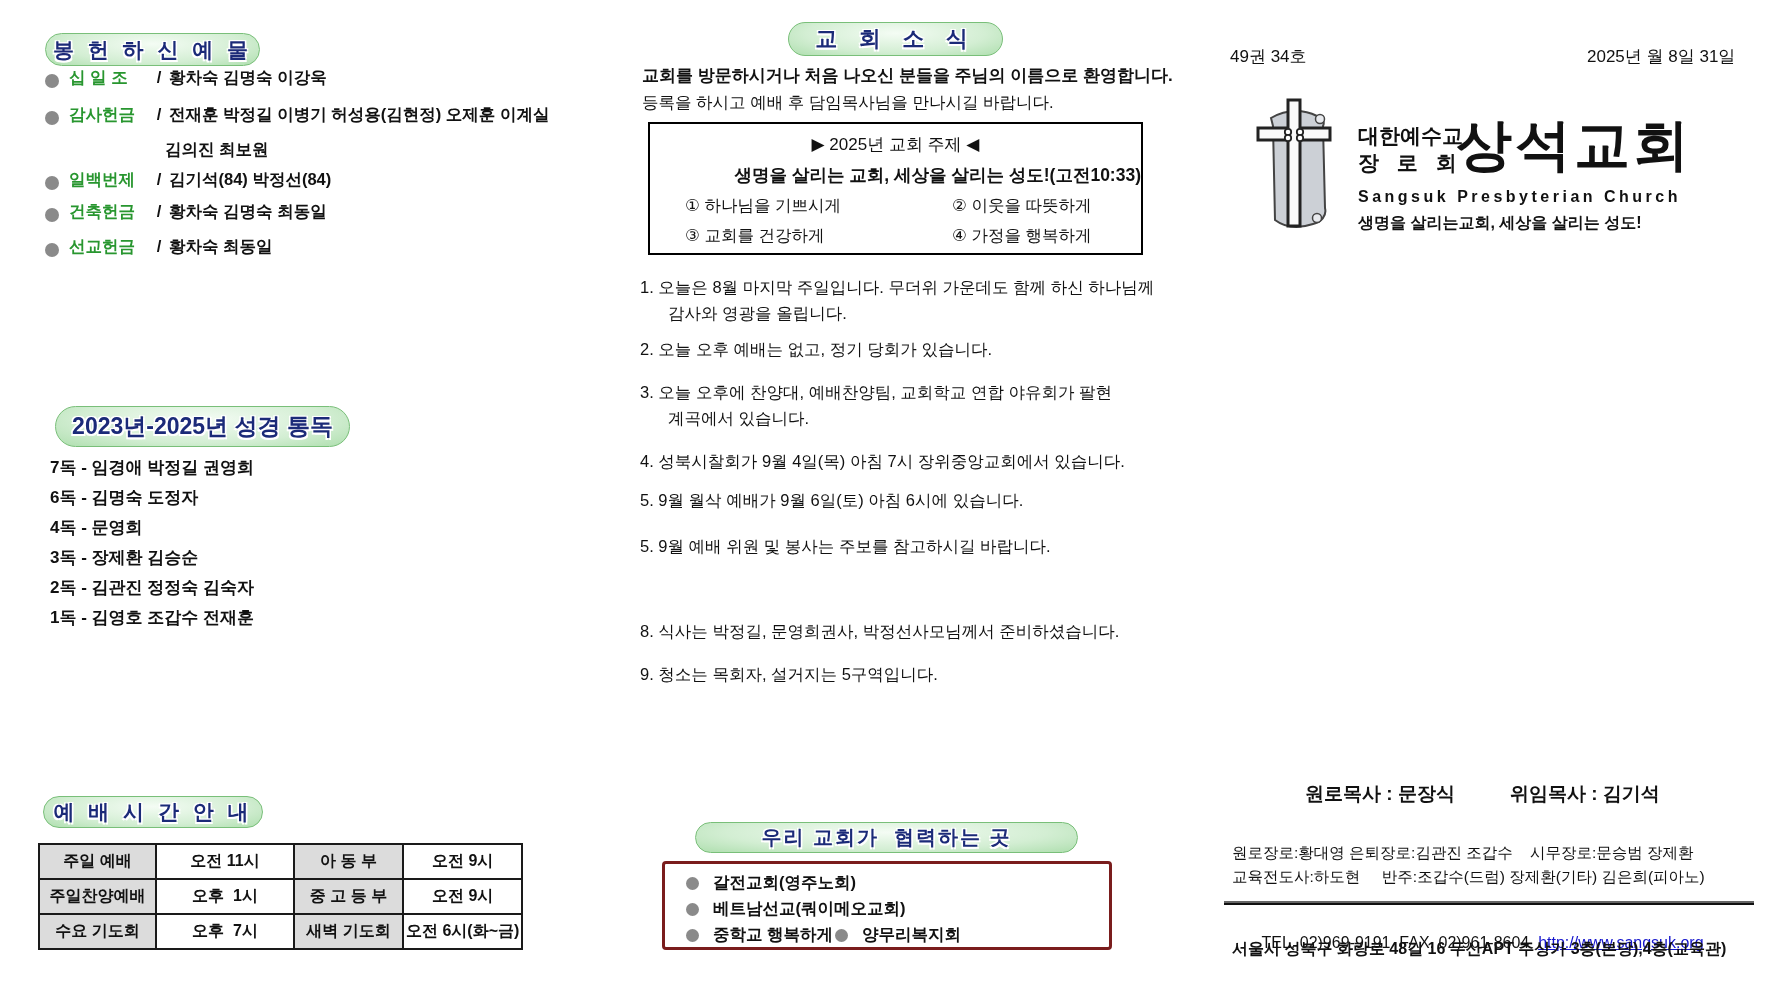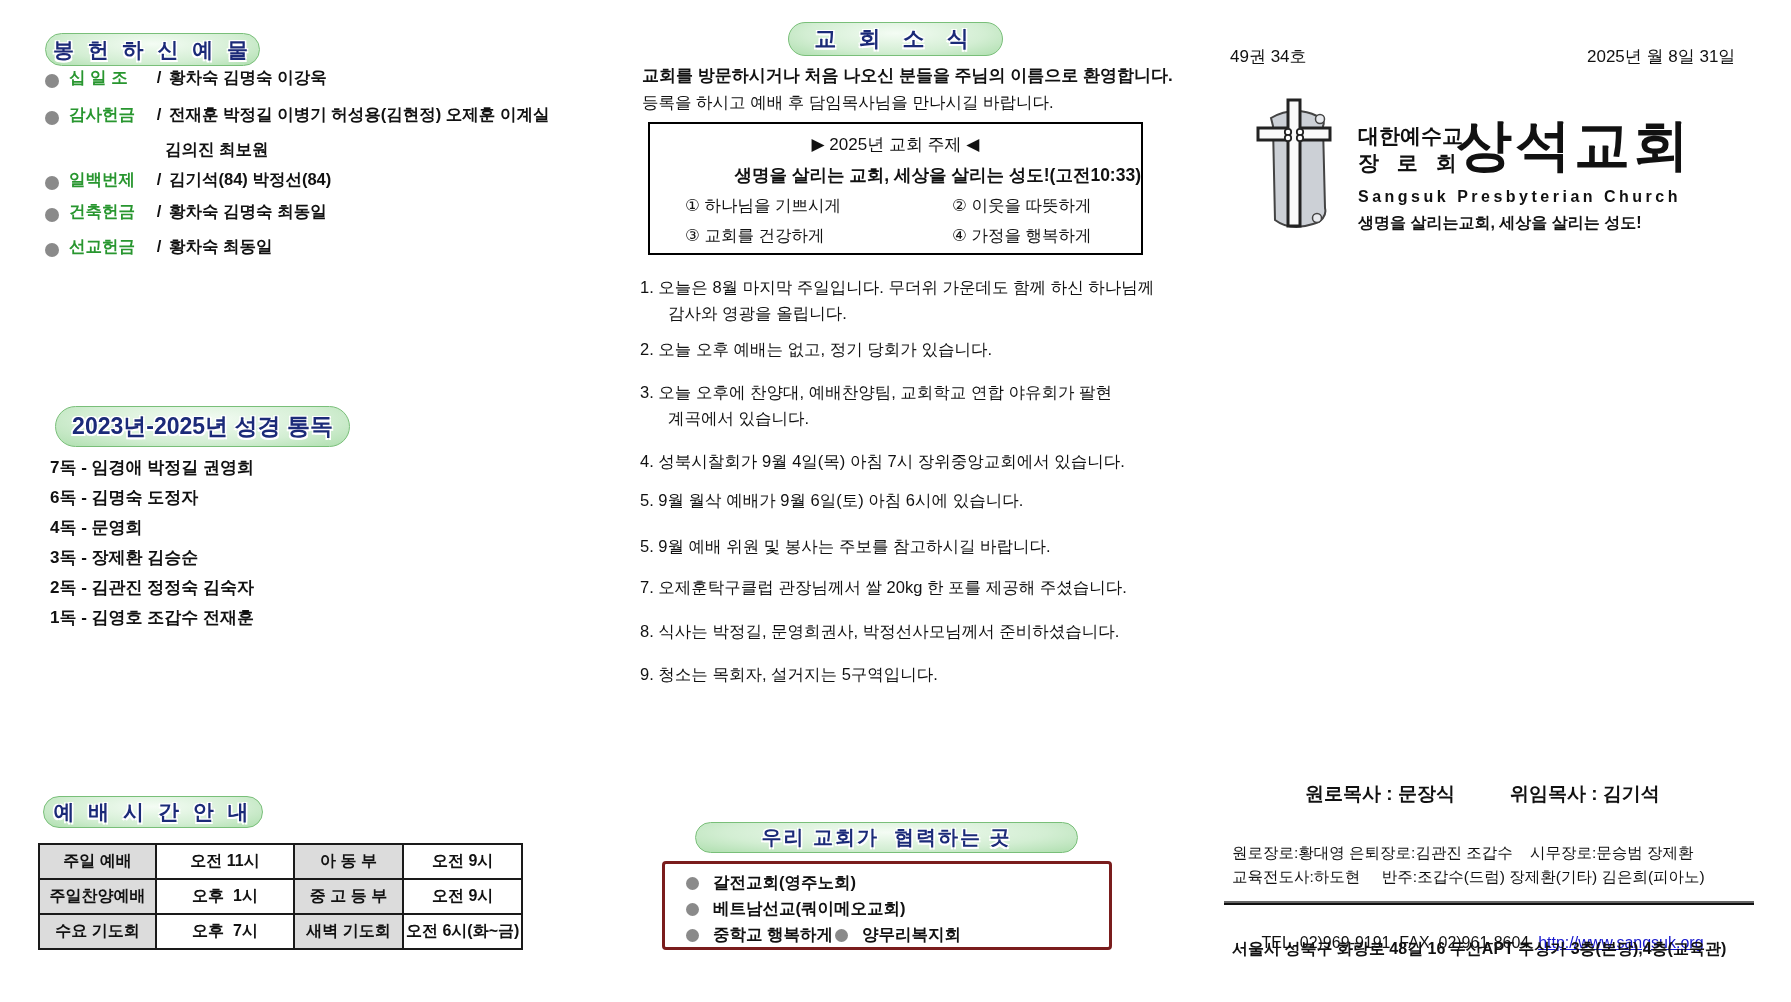--- a/index.html
+++ b/index.html
@@ -145,21 +145,21 @@
     </tr>
     <tr>
       <td class="hd">수요 기도회</td>
       <td>오후  7시</td>
       <td class="hd">새벽 기도회</td>
       <td>오전 6시(화~금)</td>
     </tr>
   </tbody>
     </table>
 
-  <div class="badge" style="left:788px; top:22px; width:215px; height:34px; font-size:22px; letter-spacing:8px;">
+  <div class="badge" style="left:788px; top:22px; width:215px; height:34px; font-size:22px; letter-spacing:8px;font-family:Liberation Serif, serif;">
     <span>교 회 소 식</span>
   </div>
 
   <div class="welcome1">교회를 방문하시거나 처음 나오신 분들을 주님의 이름으로 환영합니다.</div>
   <div class="welcome2">등록을 하시고 예배 후 담임목사님을 만나시길 바랍니다.</div>
 
   <div class="theme-box">
     <div class="theme-head">▶ 2025년 교회 주제 ◀</div>
     <div class="theme-slogan">생명을 살리는 교회, 세상을 살리는 성도!(고전10:33)</div>
     <span class="goal" style="left:35px; top:71px;">① 하나님을 기쁘시게</span>
@@ -180,23 +180,20 @@
     <div class="cont">계곡에서 있습니다.</div>
   </div>
   <div class="news-item" style="top:451px">
     <div>4. 성북시찰회가 9월 4일(목) 아침 7시 장위중앙교회에서 있습니다.</div>
   </div>
   <div class="news-item" style="top:490px">
     <div>5. 9월 월삭 예배가 9월 6일(토) 아침 6시에 있습니다.</div>
   </div>
   <div class="news-item" style="top:536px">
     <div>5. 9월 예배 위원 및 봉사는 주보를 참고하시길 바랍니다.</div>
-  </div>
-  <div class="news-item" style="top:577px">
-    <div>7. 오제훈탁구클럽 관장님께서 쌀 20kg 한 포를 제공해 주셨습니다.</div>
   </div>
   <div class="news-item" style="top:621px">
     <div>8. 식사는 박정길, 문영희권사, 박정선사모님께서 준비하셨습니다.</div>
   </div>
   <div class="news-item" style="top:664px">
     <div>9. 청소는 목회자, 설거지는 5구역입니다.</div>
   </div>
 
   <div class="badge pre" style="left:695px; top:822px; width:383px; height:31px; font-size:20px; letter-spacing:2px;">
     <span class="pre">우리 교회가  협력하는 곳</span>

